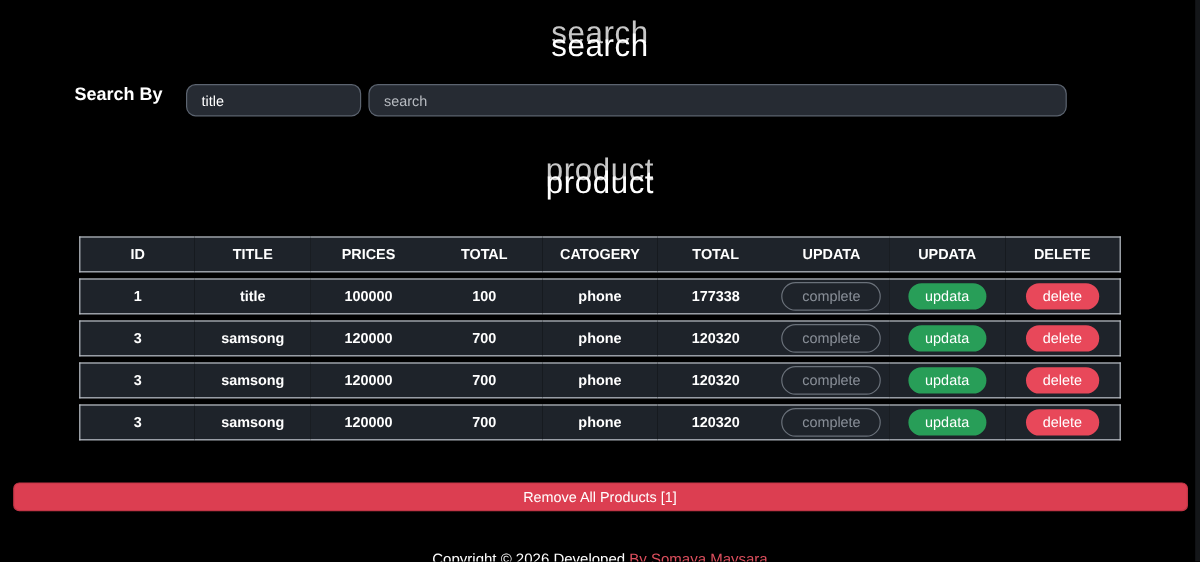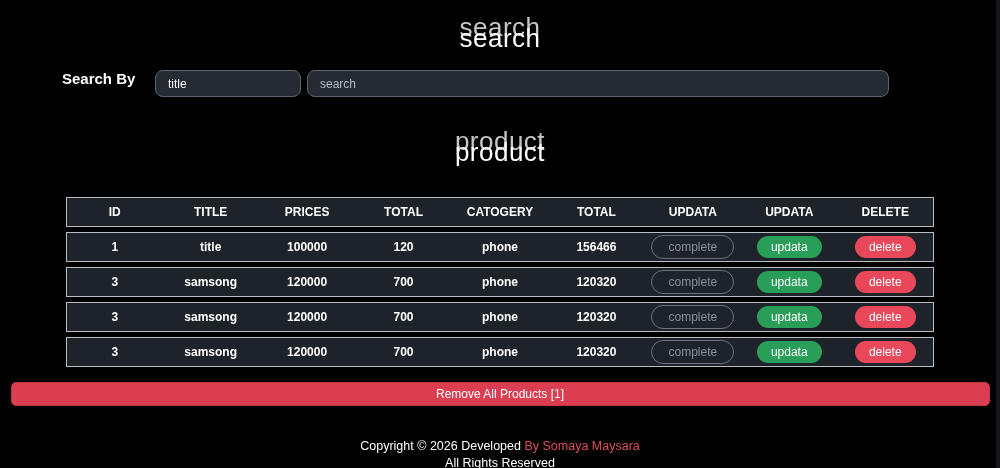--- a/index.html
+++ b/index.html
@@ -102,21 +102,21 @@
     border:1px solid #6a717a;
     color:var(--muted);
     padding:4px 16px;
   }
   .btn-updata{background:var(--green);color:#fff;}
   .btn-delete{background:var(--red);color:#fff;}
 
   .remove-all{
     display:block;
     width:979px;
-    margin:10px auto 0 auto;
+    margin:30px auto 0 auto;
     background:var(--big-red);
     border:1px solid #c23546;
     border-radius:5px;
     color:#fff;
     font-size:12px;
     height:24px;
     cursor:pointer;
     font-family:inherit;
   }
 
@@ -166,23 +166,23 @@
       <th>UPDATA</th>
       <th>UPDATA</th>
       <th>DELETE</th>
     </tr>
   </thead>
   <tbody>
     <tr>
       <td>1</td>
       <td>title</td>
       <td>100000</td>
-      <td>120</td>
-      <td>phone</td>
-      <td>156466</td>
+      <td>100</td>
+      <td>phone</td>
+      <td>177338</td>
       <td><button class="pill btn-complete">complete</button></td>
       <td><button class="pill btn-updata">updata</button></td>
       <td><button class="pill btn-delete">delete</button></td>
     </tr>
     <tr>
       <td>3</td>
       <td>samsong</td>
       <td>120000</td>
       <td>700</td>
       <td>phone</td>

